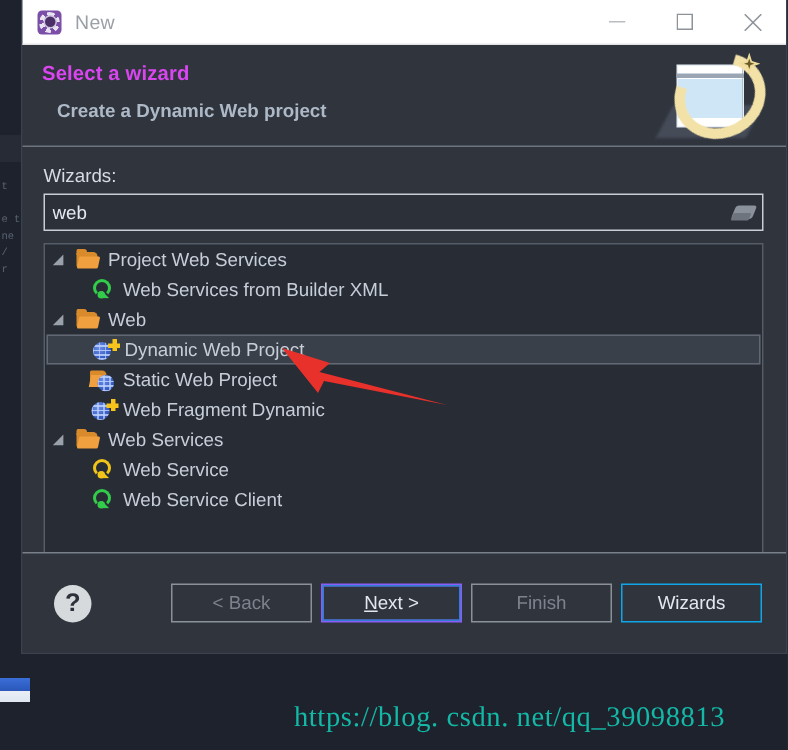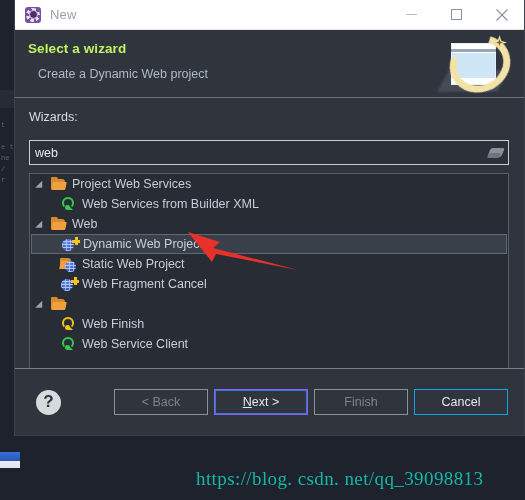--- a/index.html
+++ b/index.html
@@ -114,28 +114,29 @@
     flex: none;
     height: 68px;
     background: #2f343d;
     position: relative;
     padding: 11px 0 0 13px;
     border-bottom: 1px solid #6f757e;
   }
   #header-title {
     font-size: 13.5px;
     font-weight: bold;
-    color: #bef264;
+    color: #d946ef;
     letter-spacing: .1px;
   }
   #header-desc {
     margin-top: 11px;
     margin-left: 10px;
     font-size: 12.5px;
     color: #aeb9c7;
+    font-weight: bold;
   }
   #header-art {
     position: absolute;
     right: 0px; top: 0px;
     width: 89px; height: 67px;
     overflow: hidden;
   }
   #header-art .art-shadow {
     position: absolute; left: 8px; top: 40px;
     width: 60px; height: 22px;
@@ -184,21 +185,21 @@
     flex: 1 1 auto;
     background: #2f343d;
     padding: 12px 15px 0 14px;
     display: flex;
     flex-direction: column;
     min-height: 0;
   }
   #wizards-label {
     font-size: 12.5px;
     color: #d7dce3;
-    margin-bottom: 16px;
+    margin-bottom: 5px;
   }
   #filter-row {
     flex: none;
     height: 25px;
     background: #2b3039;
     border: 1px solid #c9ced6;
     display: flex;
     align-items: center;
     position: relative;
   }
@@ -566,39 +567,40 @@
           <span class="tree-label">Static Web Project</span>
         </div>
         <div class="tree-row">
           <div class="tw-indent"></div>
           <div class="tw-indent" style="width:10px"></div>
           <div class="tw-icon ic-globe">
             <div class="g-ball"></div>
             <div class="g-plus-v"></div>
             <div class="g-plus-h"></div>
           </div>
-          <span class="tree-label">Web Fragment Cancel</span>
+          <span class="tree-label">Web Fragment Dynamic</span>
         </div>
         <div class="tree-row">
           <div class="tw-arrow"></div>
           <div class="tw-icon ic-folder">
             <div class="f-back"></div>
             <div class="f-tab"></div>
             <div class="f-front"></div>
           </div>
+          <span class="tree-label">Web Services</span>
         </div>
         <div class="tree-row">
           <div class="tw-indent"></div>
           <div class="tw-indent" style="width:10px"></div>
           <div class="tw-icon ic-service yellow">
             <div class="s-ring"></div>
             <div class="s-tail"></div>
             <div class="s-dot"></div>
           </div>
-          <span class="tree-label">Web Finish</span>
+          <span class="tree-label">Web Service</span>
         </div>
         <div class="tree-row">
           <div class="tw-indent"></div>
           <div class="tw-indent" style="width:10px"></div>
           <div class="tw-icon ic-service">
             <div class="s-ring"></div>
             <div class="s-tail"></div>
             <div class="s-dot"></div>
           </div>
           <span class="tree-label">Web Service Client</span>
@@ -612,21 +614,21 @@
         <div class="dlg-btn disabled">
           <span>&lt; Back</span>
         </div>
         <div class="dlg-btn focused">
           <span><span class="mn">N</span>ext &gt;</span>
         </div>
         <div class="dlg-btn disabled">
           <span>Finish</span>
         </div>
         <div class="dlg-btn">
-          <span>Cancel</span>
+          <span>Wizards</span>
         </div>
       </div>
   </div>
 </div>
 
 <svg id="red-arrow" viewBox="0 0 120 46">
   <path d="M2,6 L34,16 L27,22 L112,44 L30,28 L26,36 Z" fill="#e8312b"></path>
 </svg>
 
 <div id="watermark">https://blog. csdn. net/qq_39098813</div>

